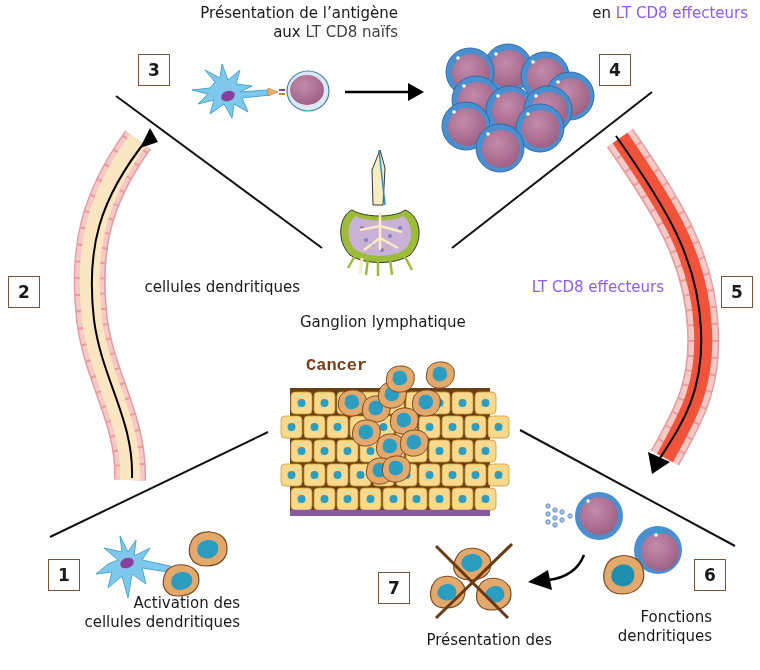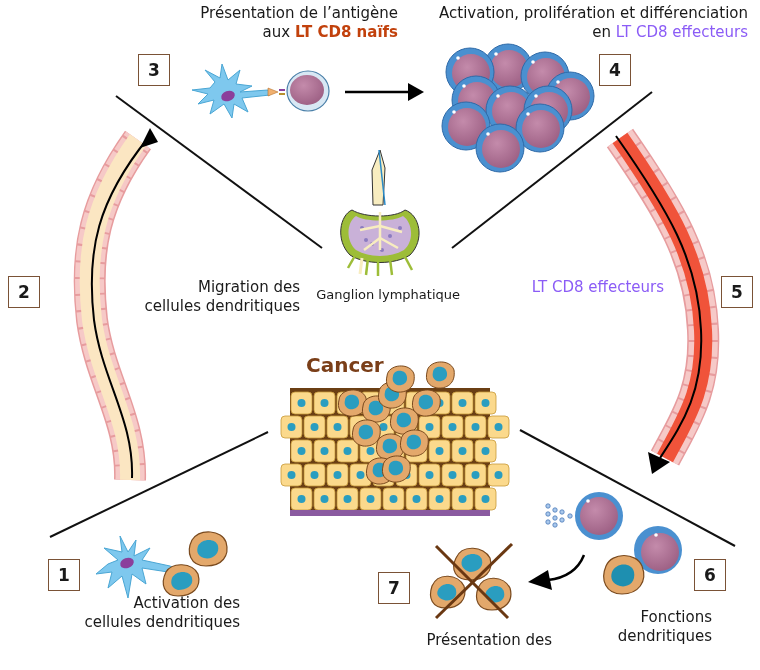--- a/index.html
+++ b/index.html
@@ -1,22 +1,22 @@
 <!DOCTYPE html>
 <html><head>
 <meta charset="utf-8">
 <style>
   html, body { margin:0; padding:0; background:#ffffff; }
   body { width:760px; height:670px; position:relative; overflow:hidden;
          font-family:"DejaVu Sans", sans-serif; color:#1a1a1a; }
   .txt { position:absolute; text-align:right; font-size:15px; line-height:19px; white-space:nowrap; }
-  .small { font-size:13px; line-height:15px; }
-  .light-blue { color:#c2410c; font-weight:bold; }
+  .small { font-size:15px; line-height:15px;margin-top:28px; }
+  .light-blue { color:#404040; font-weight:normal; }
   .dark-blue { color:#8b5cf6; font-weight:normal; }
-  .cancer { color:#7a3e18; font-weight:bold; font-size:20px; }
+  .cancer { color:#7a3e18; font-weight:bold; font-size:17px;font-family:Liberation Mono, monospace; }
   .step { position:absolute; width:30px; height:30px; border:1.5px solid #7a5236; background:#fff;
           font-weight:bold; font-size:17px; line-height:30px; text-align:center; box-sizing:content-box; }
   svg.art { position:absolute; left:0; top:0; }
 </style>
 </head>
 <body>
 
 <svg class="art" width="760" height="670" viewBox="0 0 760 670">
   <defs>
     <marker id="arrowhead" markerWidth="10" markerHeight="10" refX="6" refY="5" orient="auto" markerUnits="userSpaceOnUse">
@@ -450,26 +450,24 @@
     </g>
   </g>
 </svg>
 
 <div class="txt" style="left:108px; top:4px; width:290px;">
   <div>Présentation de l’antigène</div>
   <div><span>aux </span><span class="light-blue">LT CD8 naïfs</span></div>
 </div>
 
 <div class="txt" style="left:388px; top:4px; width:360px;">
-  <div>Activation, prolifération et différenciation</div>
   <div><span>en </span><span class="dark-blue">LT CD8 effecteurs</span></div>
 </div>
 
 <div class="txt" style="left:120px; top:278px; width:180px;">
-  <div>Migration des</div>
   <div>cellules dendritiques</div>
 </div>
 
 <div class="txt small" style="left:300px; top:287px; width:160px;">
   <div>Ganglion lymphatique</div>
 </div>
 
 <div class="txt" style="left:494px; top:278px; width:170px;">
   <div class="dark-blue">LT CD8 effecteurs</div>
 </div>

